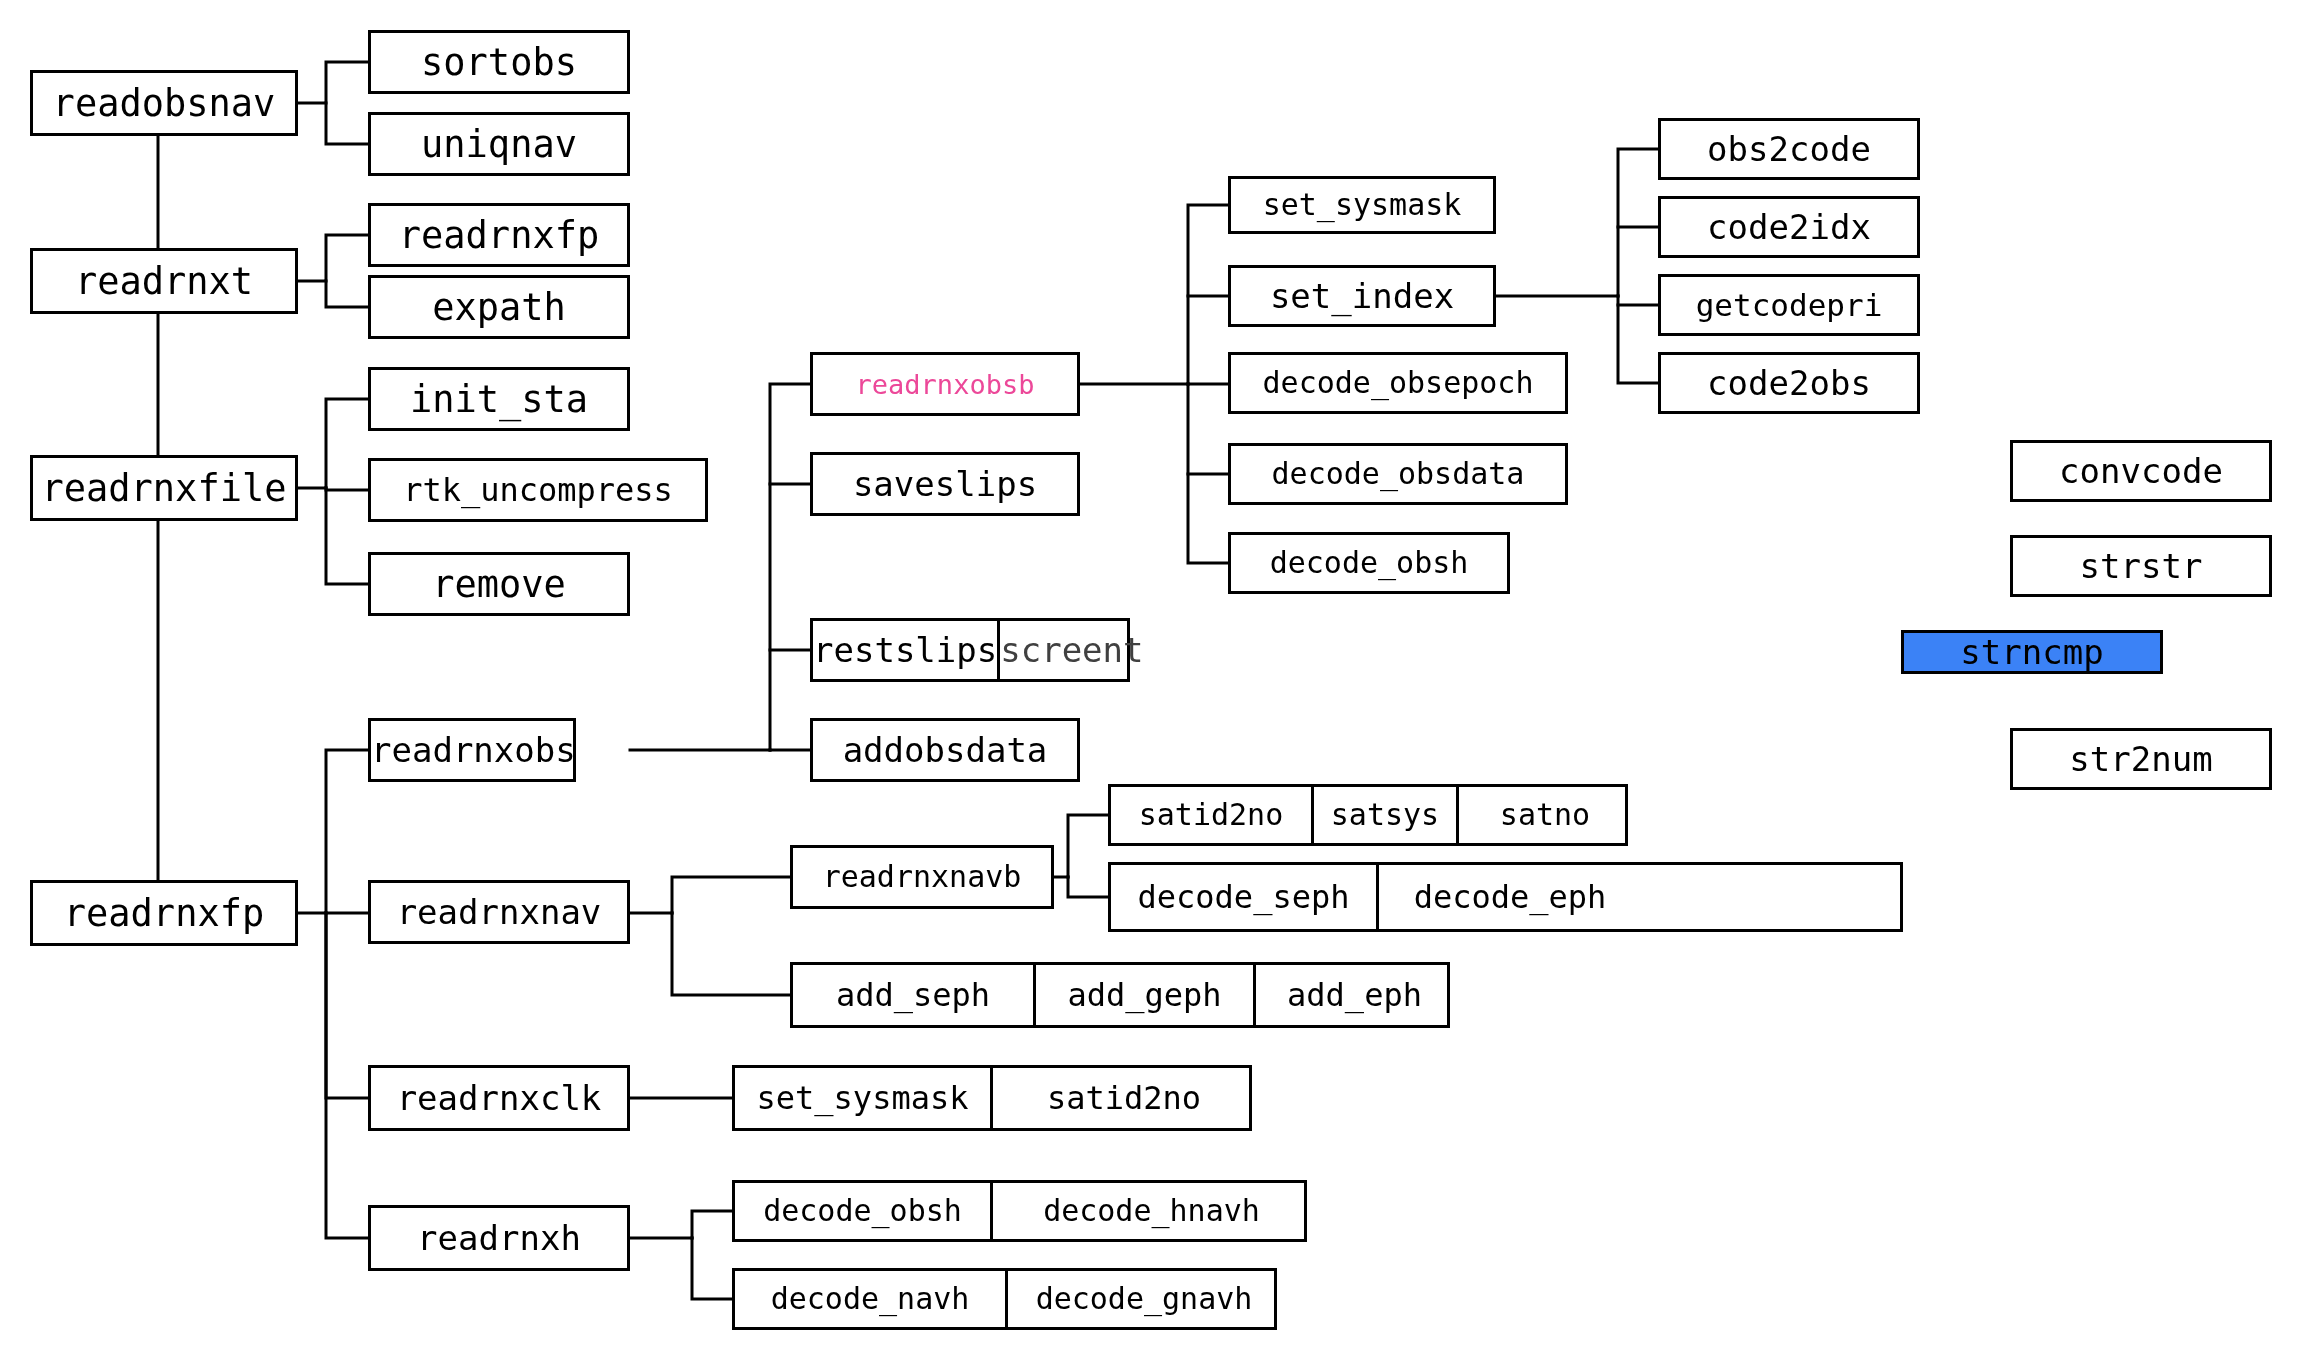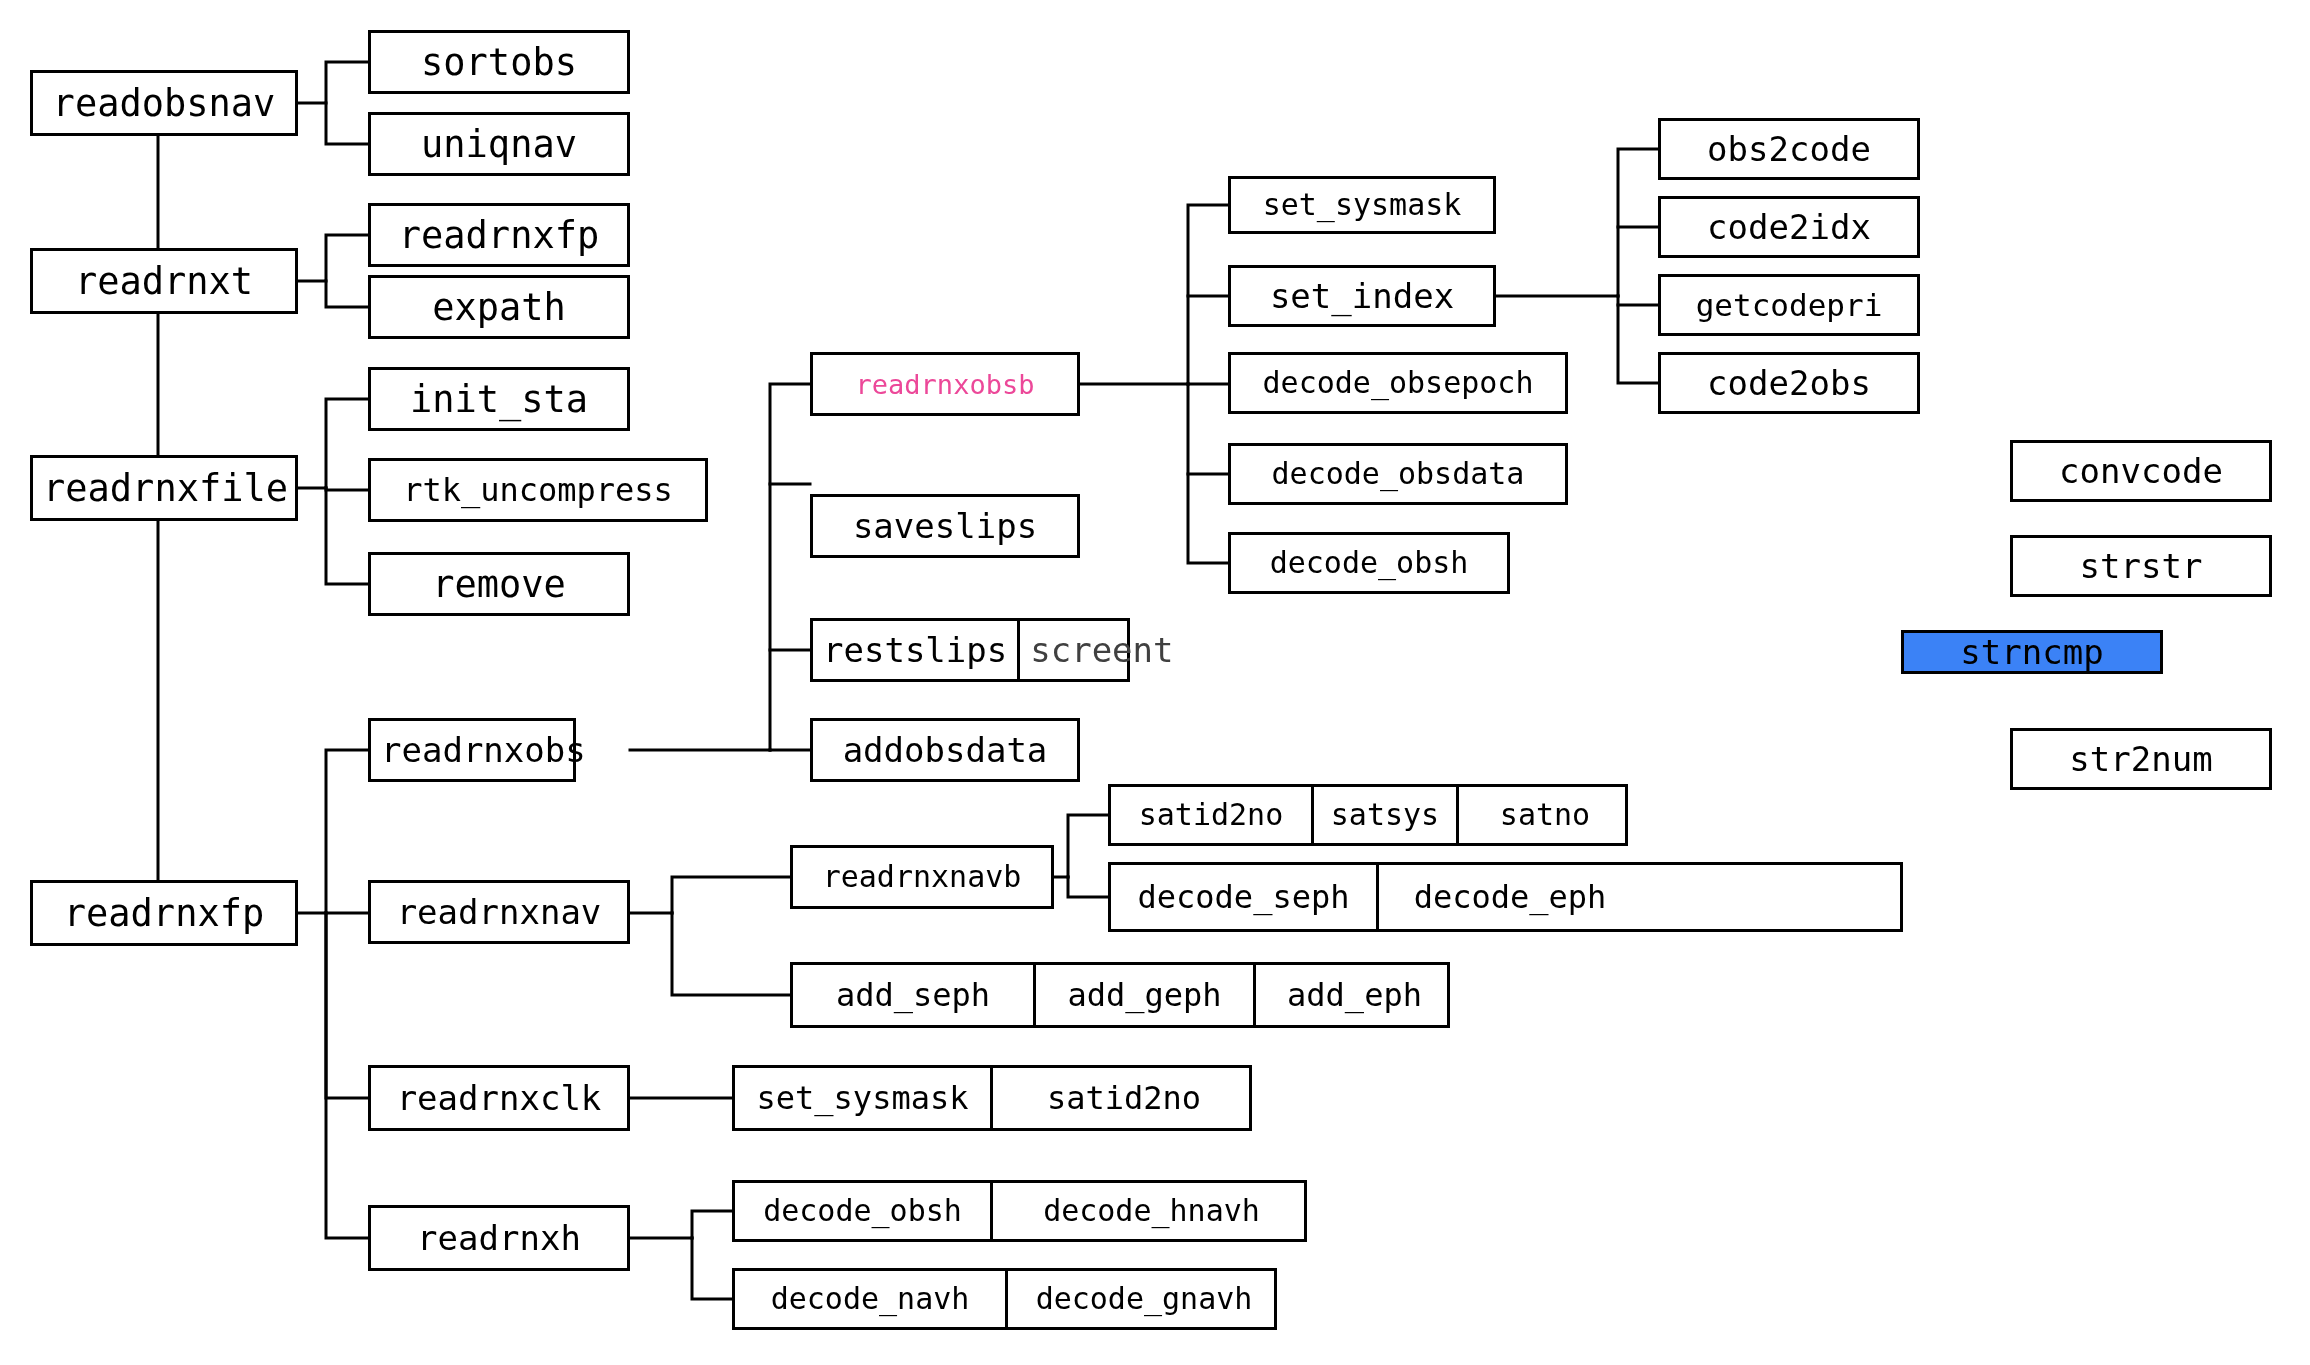--- a/index.html
+++ b/index.html
@@ -36,21 +36,21 @@
   }
   .cell {
     box-sizing: border-box;
     display: flex;
     align-items: center;
     justify-content: center;
     white-space: nowrap;
     color: #000000;
     font-family: "DejaVu Sans Mono", "Liberation Mono", monospace;
     line-height: 1;
-    padding: 0 10px;
+    padding: 0 0;
     flex: 1 1 auto;
   }
   .cell + .cell {
     border-left: 3px solid #000000;
   }
 </style>
 </head>
 <body>
 
 <div id="canvas">
@@ -123,21 +123,21 @@
       </div>
       <div class="node" style="left: 368px; top: 458px; width: 340px; height: 64px; border-color: rgb(0, 0, 0); border-width: 3px; background: rgb(255, 255, 255);">
         <div class="cell" style="font-size: 32px; color: rgb(0, 0, 0);">rtk_uncompress</div>
       </div>
       <div class="node" style="left: 368px; top: 552px; width: 262px; height: 64px; border-color: rgb(0, 0, 0); border-width: 3px; background: rgb(255, 255, 255);">
         <div class="cell" style="font-size: 37px; color: rgb(0, 0, 0);">remove</div>
       </div>
       <div class="node" style="left: 810px; top: 352px; width: 270px; height: 64px; border-color: rgb(0, 0, 0); border-width: 3px; background: rgb(255, 255, 255);">
         <div class="cell" style="font-size: 27px; color: #ec4899;">readrnxobsb</div>
       </div>
-      <div class="node" style="left: 810px; top: 452px; width: 270px; height: 64px; border-color: rgb(0, 0, 0); border-width: 3px; background: rgb(255, 255, 255); margin-top: 42px;">
+      <div class="node" style="left: 810px; top: 452px; width: 270px; height: 64px; border-color: rgb(0, 0, 0); border-width: 3px; background: rgb(255, 255, 255);">
         <div class="cell" style="font-size: 34px; color: rgb(0, 0, 0);">saveslips</div>
       </div>
       <div class="node" style="left: 810px; top: 618px; width: 320px; height: 64px; border-color: rgb(0, 0, 0); border-width: 3px; background: rgb(255, 255, 255);">
         <div class="cell" style="font-size: 34px; color: rgb(0, 0, 0); flex: 0 0 180px;">restslips</div>
         <div class="cell" style="font-size: 34px; color: #404040; flex: 0 0 140px;">screent</div>
       </div>
       <div class="node" style="left: 810px; top: 718px; width: 270px; height: 64px; border-color: rgb(0, 0, 0); border-width: 3px; background: rgb(255, 255, 255);">
         <div class="cell" style="font-size: 34px; color: rgb(0, 0, 0);">addobsdata</div>
       </div>
       <div class="node" style="left: 1228px; top: 176px; width: 268px; height: 58px; border-color: rgb(0, 0, 0); border-width: 3px; background: rgb(255, 255, 255);">

